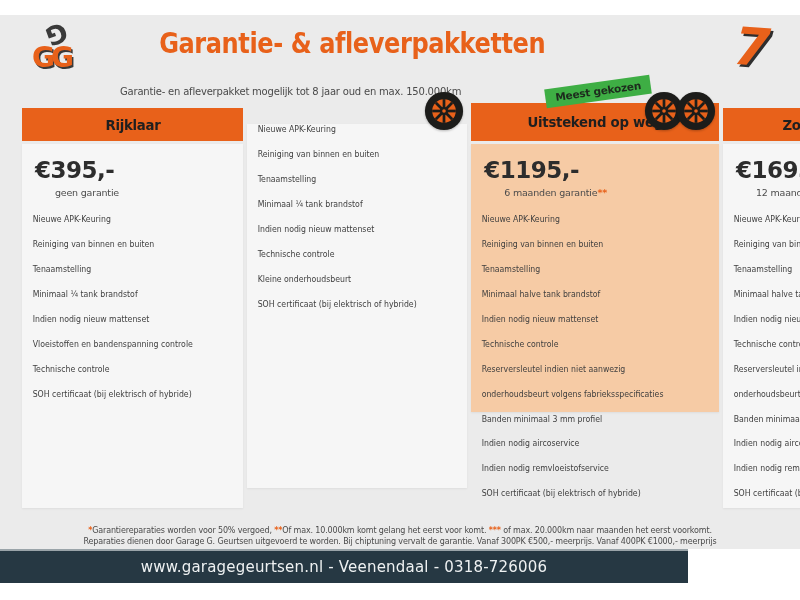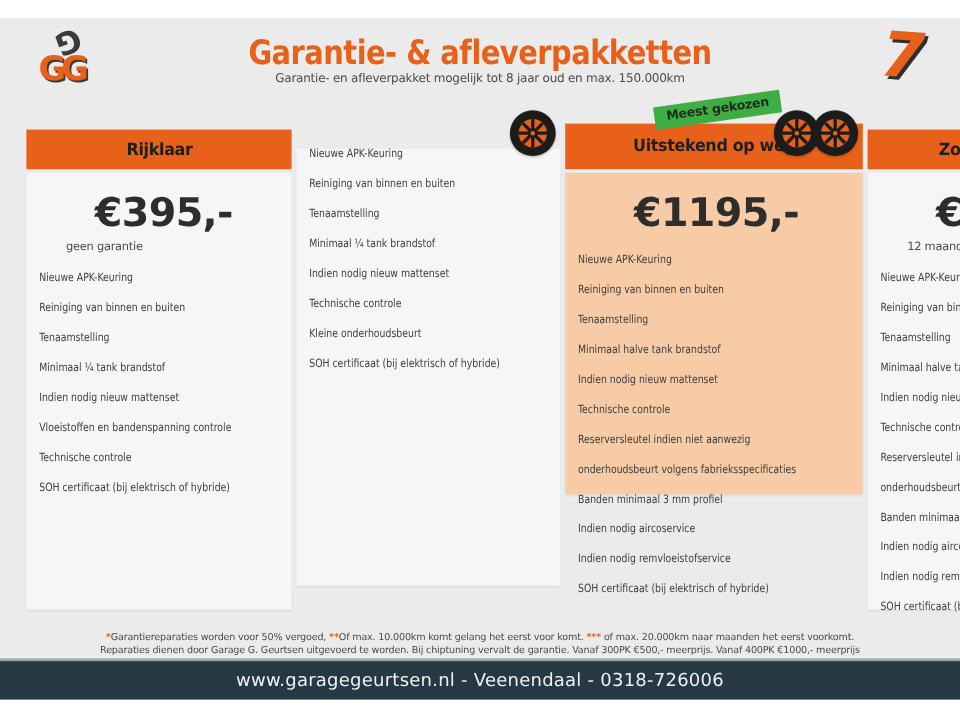--- a/index.html
+++ b/index.html
@@ -8,48 +8,48 @@
   }
   *{margin:0;padding:0;box-sizing:border-box;}
   body{font-family:"DejaVu Sans","Liberation Sans",sans-serif;background:#888;}
   .canvas{position:relative;width:800px;height:600px;background:#ffffff;overflow:hidden;margin:0 auto;}
   .main{position:absolute;top:15px;left:0;width:800px;height:534px;background:var(--page-bg);}
   
   .header{position:relative;height:90px;}
   .logo-gg{position:absolute;left:30px;top:8px;width:60px;height:64px;}
   .gg-top{position:absolute;left:16px;top:-4px;font-size:26px;font-weight:800;color:#3a3a3a;transform:rotate(160deg);}
   .gg-bottom{position:absolute;left:2px;top:18px;font-size:28px;font-weight:800;color:var(--accent);letter-spacing:-4px;text-shadow:1.5px 1.5px 0 #3a3a3a;}
-  .head-center{position:absolute;left:120px;right:120px;top:12px;text-align:center;}
+  .head-center{position:absolute;left:120px;right:120px;top:12px;}
   .title{color:var(--accent);font-size:28px;font-weight:800;letter-spacing:-0.5px;transform:scaleX(0.86);transform-origin:center;white-space:nowrap;}
-  .subtitle{margin-top:0;font-size:10px;color:#4a4a4a;letter-spacing:-0.2px;white-space:nowrap;}
+  .subtitle{margin-top:26px;font-size:10px;color:#4a4a4a;letter-spacing:-0.2px;white-space:nowrap;}
   .logo-seven{position:absolute;right:30px;top:2px;font-size:52px;font-weight:800;font-style:italic;color:var(--accent);text-shadow:2.5px 2.5px 0 #2e2e2e;transform:rotate(4deg);}
   
   .columns{display:flex;gap:4px;padding:0 22px;margin-top:3px;align-items:flex-start;min-height:412px;}
   .col{position:relative;flex:1;}
   .colhead{position:relative;height:33px;background:var(--accent);display:flex;align-items:center;justify-content:center;z-index:1;}
   .col.highlight .colhead{height:38px;margin-top:-5px;}
   .colhead-label{font-size:14px;font-weight:800;color:var(--header-text);letter-spacing:-0.3px;transform:scaleX(0.95);white-space:nowrap;}
   .colbody{margin-top:3px;height:364px;background:var(--card-bg);box-shadow:0 1px 2px rgba(0,0,0,0.06);}
   .col.highlight .colbody{height:268px;background:var(--highlight-bg);}
   .pricewrap{padding:13px 13px 0;}
-  .price{font-size:33px;font-weight:800;color:#2d2d2d;letter-spacing:-0.5px;margin-left:44px;}
+  .price{font-size:23px;font-weight:800;color:#2d2d2d;letter-spacing:-0.5px;}
   .warranty{margin-top:4px;font-size:9.5px;color:#4c4c4c;letter-spacing:-0.2px;white-space:nowrap;margin-left:20px;}
   .w-stars{color:var(--accent);font-weight:700;}
   .features{list-style:none;margin:16px 0 0;padding:0 13px;transform:scaleX(0.82);transform-origin:0 0;width:122%;}
   .features li{font-size:9.5px;color:#3e3e3e;margin-bottom:14.5px;line-height:1.1;white-space:nowrap;}
   
   .tires{position:absolute;top:-17px;right:3px;display:flex;z-index:3;}
   .tire{width:40px;height:40px;margin-left:-8px;filter:drop-shadow(0 1px 1px rgba(0,0,0,0.25));}
   .badge{position:absolute;top:-26px;left:74px;z-index:2;background:var(--badge-green);color:#1d2b1d;font-size:10.5px;font-weight:800;padding:3px 10px 4px;transform:rotate(-8deg);white-space:nowrap;letter-spacing:-0.2px;}
   
   .footnotes{margin-top:6px;text-align:center;color:#4a4a4a;}
   .footnotes p{font-size:8px;letter-spacing:-0.15px;line-height:1.35;white-space:nowrap;}
   .fn-accent{color:var(--accent);font-weight:700;}
   
-  .footer{position:absolute;top:549px;left:0;width:800px;height:34px;background:var(--footer-bg);display:flex;align-items:center;justify-content:center;border-top:2px solid #9aa4a9;}
+  .footer{position:absolute;top:549px;left:0;width:688px;height:34px;background:var(--footer-bg);display:flex;align-items:center;justify-content:center;border-top:2px solid #9aa4a9;}
   .footer span{color:#eef1f2;font-size:15px;letter-spacing:0.2px;}
 </style>
 </head>
 <body>
 
 <div class="canvas">
   <div class="main">
 
     <div class="header">
       <div class="logo-gg">
@@ -147,20 +147,23 @@
     <circle cx="22" cy="22" r="4.5" fill="#1c1c1a"></circle>
     <circle cx="22" cy="22" r="2" fill="#e8611a"></circle>
   </svg>
 </div>
     <div class="colhead">
       <span class="colhead-label">Uitstekend op weg</span>
     </div>
     <div class="colbody">
       <div class="pricewrap">
         <div class="price">€1195,-</div>
+        <div class="warranty">
+          <span class="w-text">6 maanden garantie</span><span class="w-stars">**</span>
+        </div>
       </div>
       <ul class="features">
               <li>Nieuwe APK-Keuring</li>
               <li>Reiniging van binnen en buiten</li>
               <li>Tenaamstelling</li>
               <li>Minimaal halve tank brandstof</li>
               <li>Indien nodig nieuw mattenset</li>
               <li>Technische controle</li>
               <li>Reserversleutel indien niet aanwezig</li>
               <li>onderhoudsbeurt volgens fabrieksspecificaties</li>

